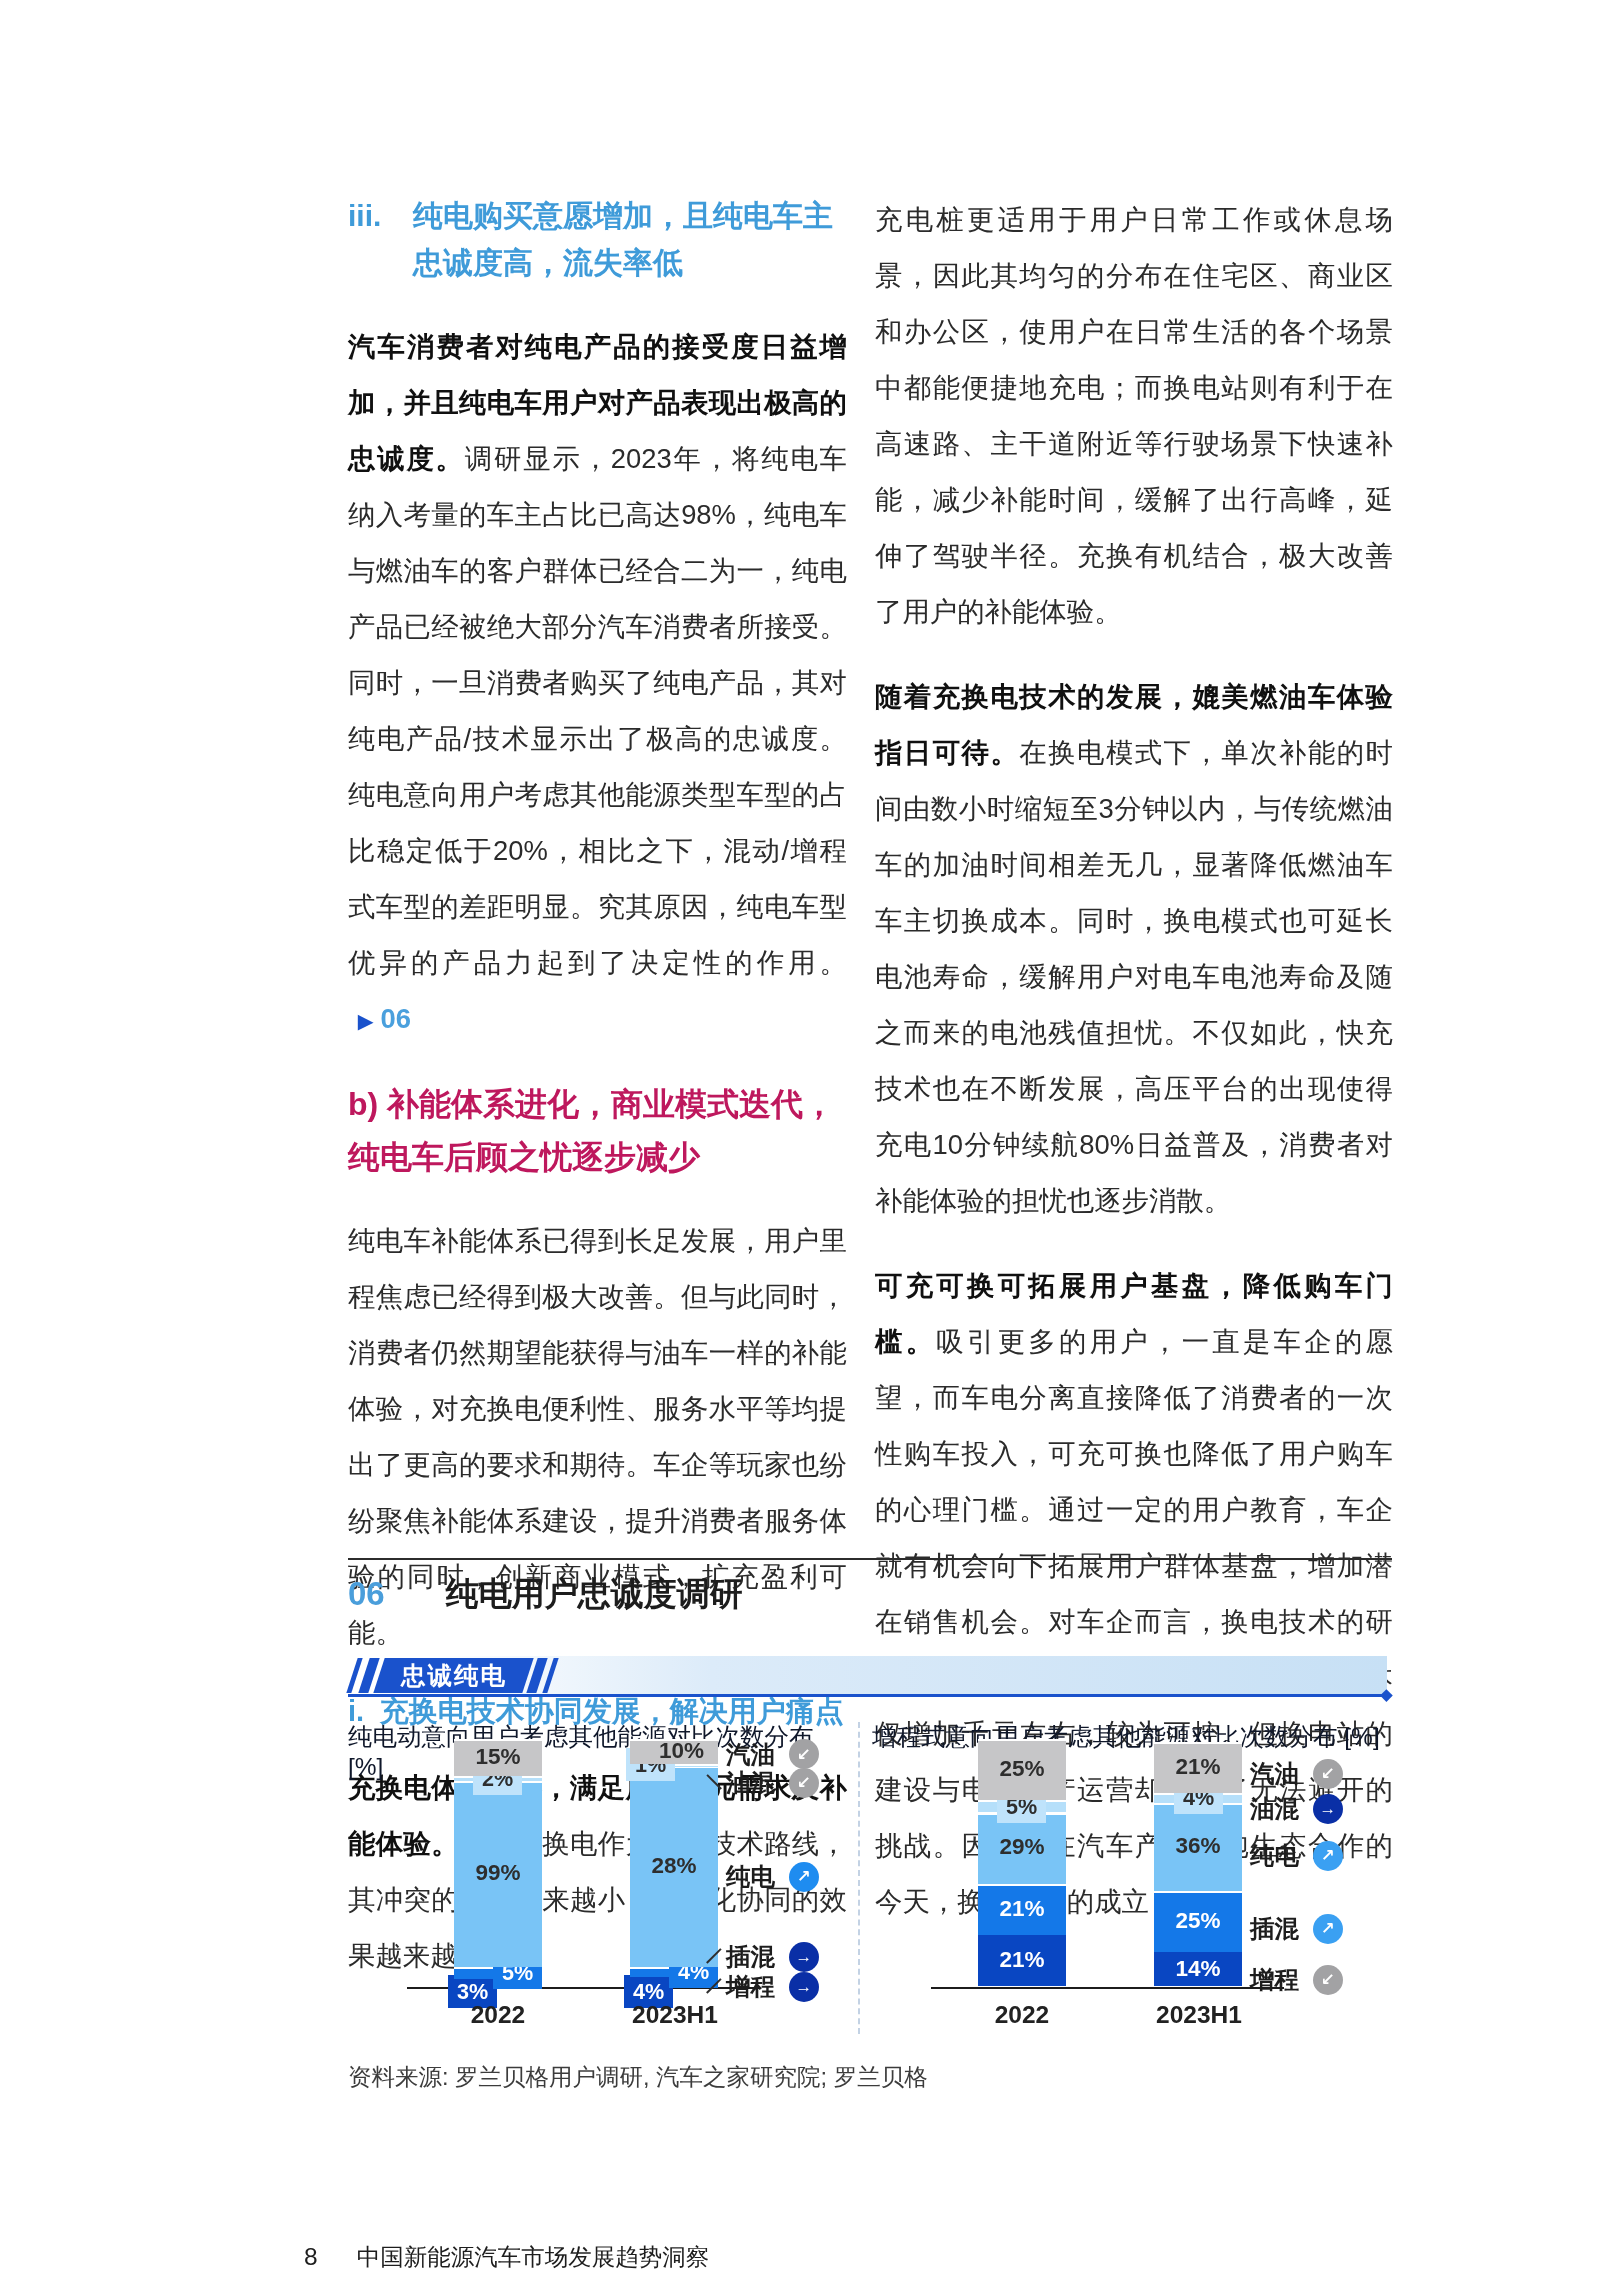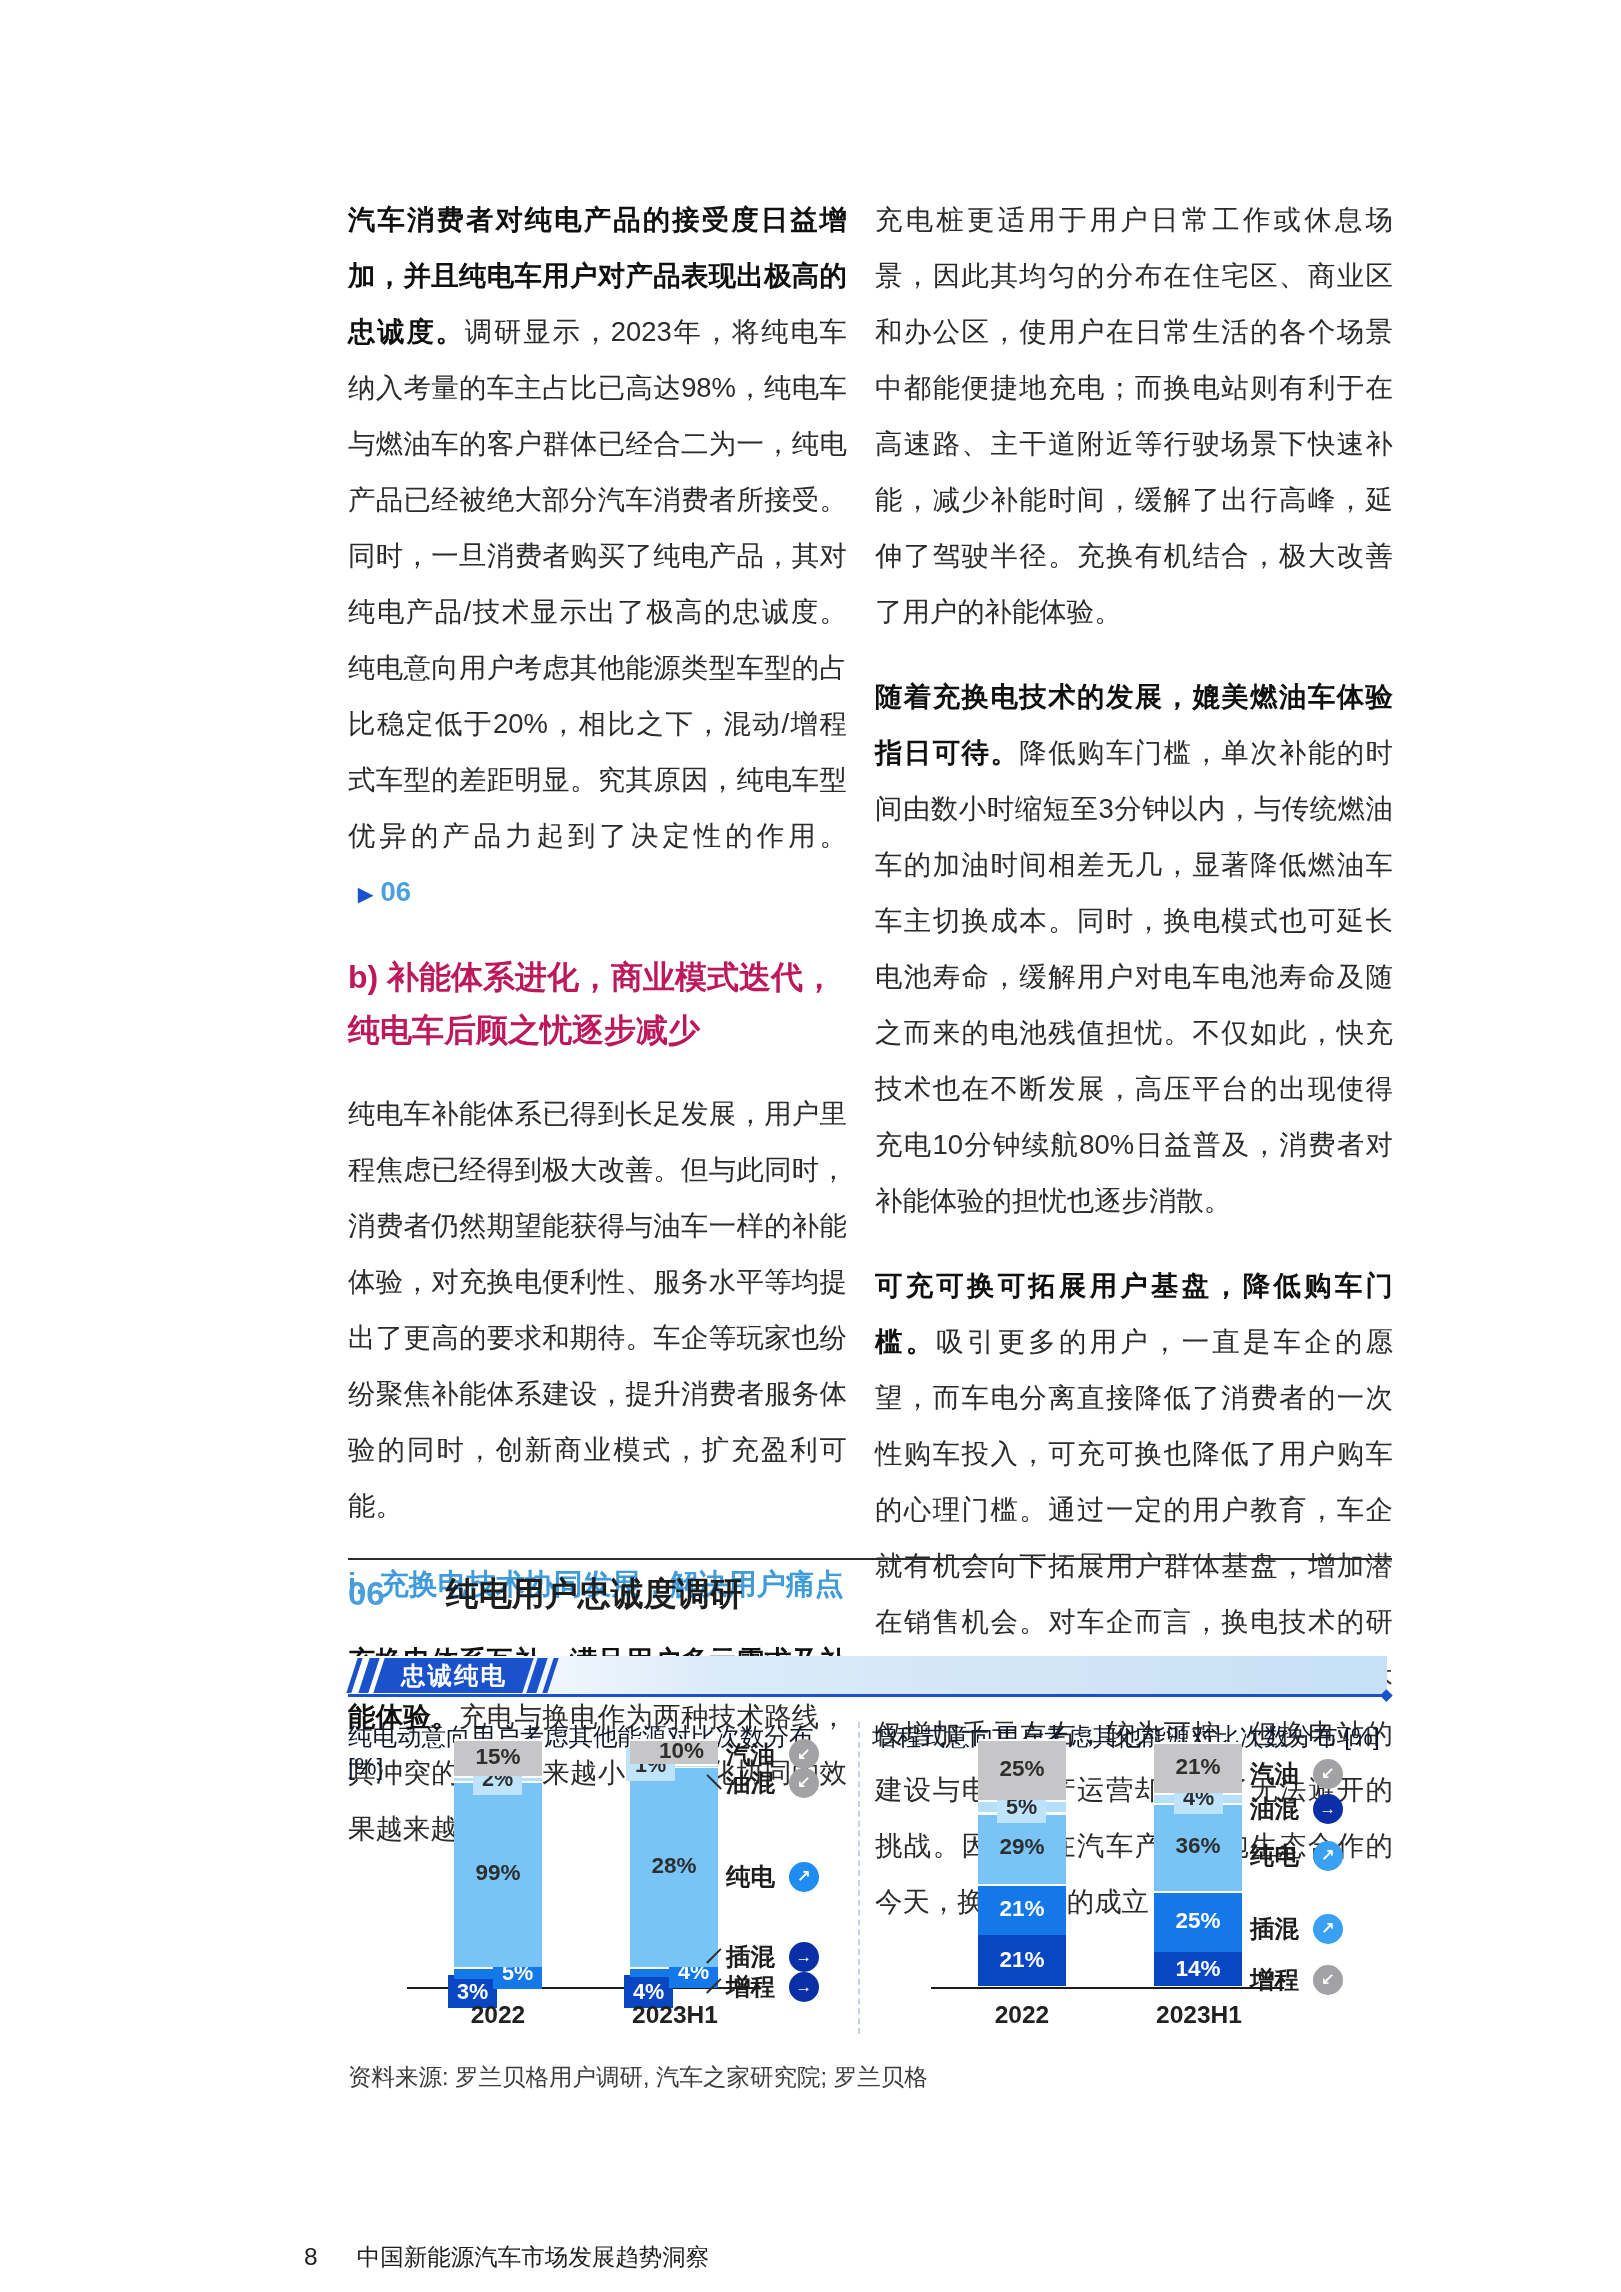--- a/index.html
+++ b/index.html
@@ -66,37 +66,41 @@
   .footer{position:absolute;left:304px;top:2193px;display:flex;align-items:baseline;}
   .pnum{font-size:24.5px;color:#1d1d1d;}
   .ptext{font-size:23.5px;font-weight:400;color:#1d1d1d;margin-left:39px;margin-top:48px;}
 </style>
 </head>
 <body>
 
 <div class="page">
 
   <div class="col col-left">
+    <h3 class="h-light h-hang">
+      <span class="marker">iii.</span>
+      <span>纯电购买意愿增加，且纯电车主忠诚度高，流失率低</span>
+    </h3>
     <p>
       <b>汽车消费者对纯电产品的接受度日益增加，并且纯电车用户对产品表现出极高的忠诚度。</b><span>调研显示，2023年，将纯电车纳入考量的车主占比已高达98%，纯电车与燃油车的客户群体已经合二为一，纯电产品已经被绝大部分汽车消费者所接受。同时，一旦消费者购买了纯电产品，其对纯电产品/技术显示出了极高的忠诚度。纯电意向用户考虑其他能源类型车型的占比稳定低于20%，相比之下，混动/增程式车型的差距明显。究其原因，纯电车型优异的产品力起到了决定性的作用。</span><span class="ref"><span class="tri">▶</span><span class="refnum">06</span></span>
     </p>
     <h2 class="h-dark">b) 补能体系进化，商业模式迭代，纯电车后顾之忧逐步减少</h2>
     <p>纯电车补能体系已得到长足发展，用户里程焦虑已经得到极大改善。但与此同时，消费者仍然期望能获得与油车一样的补能体验，对充换电便利性、服务水平等均提出了更高的要求和期待。车企等玩家也纷纷聚焦补能体系建设，提升消费者服务体验的同时，创新商业模式，扩充盈利可能。</p>
     <h3 class="h-sub">
       <span class="mk">i.</span><span>充换电技术协同发展，解决用户痛点</span>
     </h3>
     <p>
       <b>充换电体系互补，满足用户多元需求及补能体验。</b><span>充电与换电作为两种技术路线，其冲突的声音越来越小，场景化协同的效果越来越明显。</span>
     </p>
   </div>
 
   <div class="col col-right">
     <p>充电桩更适用于用户日常工作或休息场景，因此其均匀的分布在住宅区、商业区和办公区，使用户在日常生活的各个场景中都能便捷地充电；而换电站则有利于在高速路、主干道附近等行驶场景下快速补能，减少补能时间，缓解了出行高峰，延伸了驾驶半径。充换有机结合，极大改善了用户的补能体验。</p>
     <p>
-      <b>随着充换电技术的发展，媲美燃油车体验指日可待。</b><span>降低购车门槛，单次补能的时间由数小时缩短至3分钟以内，与传统燃油车的加油时间相差无几，显著降低燃油车车主切换成本。同时，换电模式也可延长电池寿命，缓解用户对电车电池寿命及随之而来的电池残值担忧。不仅如此，快充技术也在不断发展，高压平台的出现使得充电10分钟续航80%日益普及，消费者对补能体验的担忧也逐步消散。</span>
+      <b>随着充换电技术的发展，媲美燃油车体验指日可待。</b><span>在换电模式下，单次补能的时间由数小时缩短至3分钟以内，与传统燃油车的加油时间相差无几，显著降低燃油车车主切换成本。同时，换电模式也可延长电池寿命，缓解用户对电车电池寿命及随之而来的电池残值担忧。不仅如此，快充技术也在不断发展，高压平台的出现使得充电10分钟续航80%日益普及，消费者对补能体验的担忧也逐步消散。</span>
     </p>
     <p>
       <b>可充可换可拓展用户基盘，降低购车门槛。</b><span>吸引更多的用户，一直是车企的愿望，而车电分离直接降低了消费者的一次性购车投入，可充可换也降低了用户购车的心理门槛。通过一定的用户教育，车企就有机会向下拓展用户群体基盘，增加潜在销售机会。对车企而言，换电技术的研发投入在千万元级别，对应单车BOM成本仅增加千元左右，较为可控。但换电站的建设与电池资产运营却成为了无法避开的挑战。因此，在汽车产业拥抱生态合作的今天，换电联盟的成立</span>
     </p>
   </div>
 
   <div class="exhibit">
     <div class="rule"></div>
     <div class="ex-head">
       <span class="ex-num">06</span>

